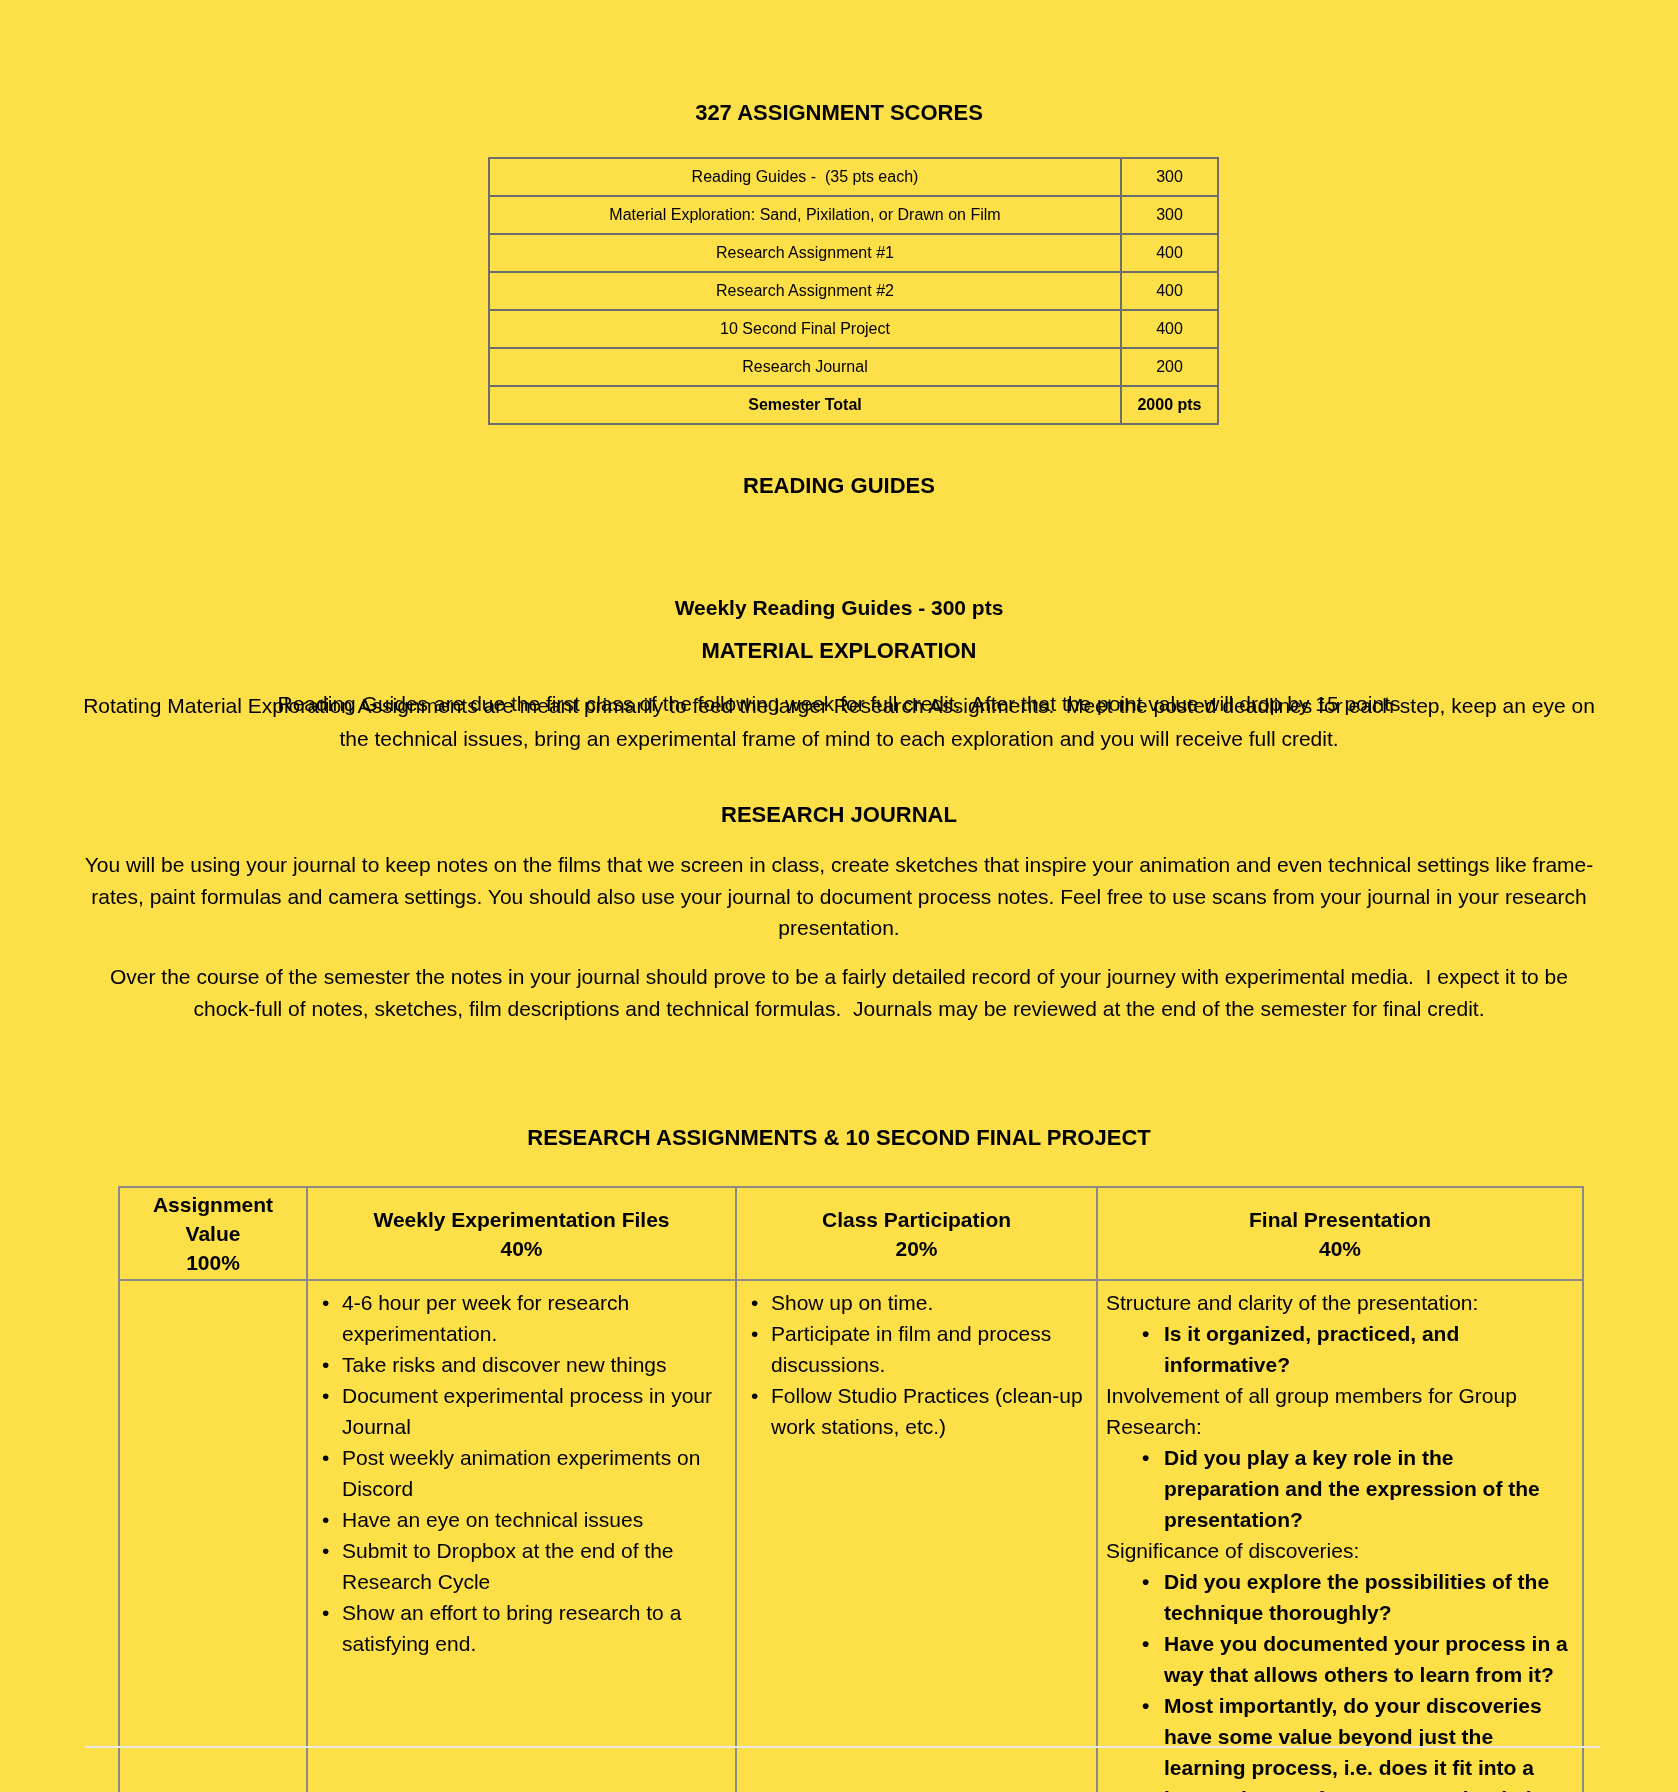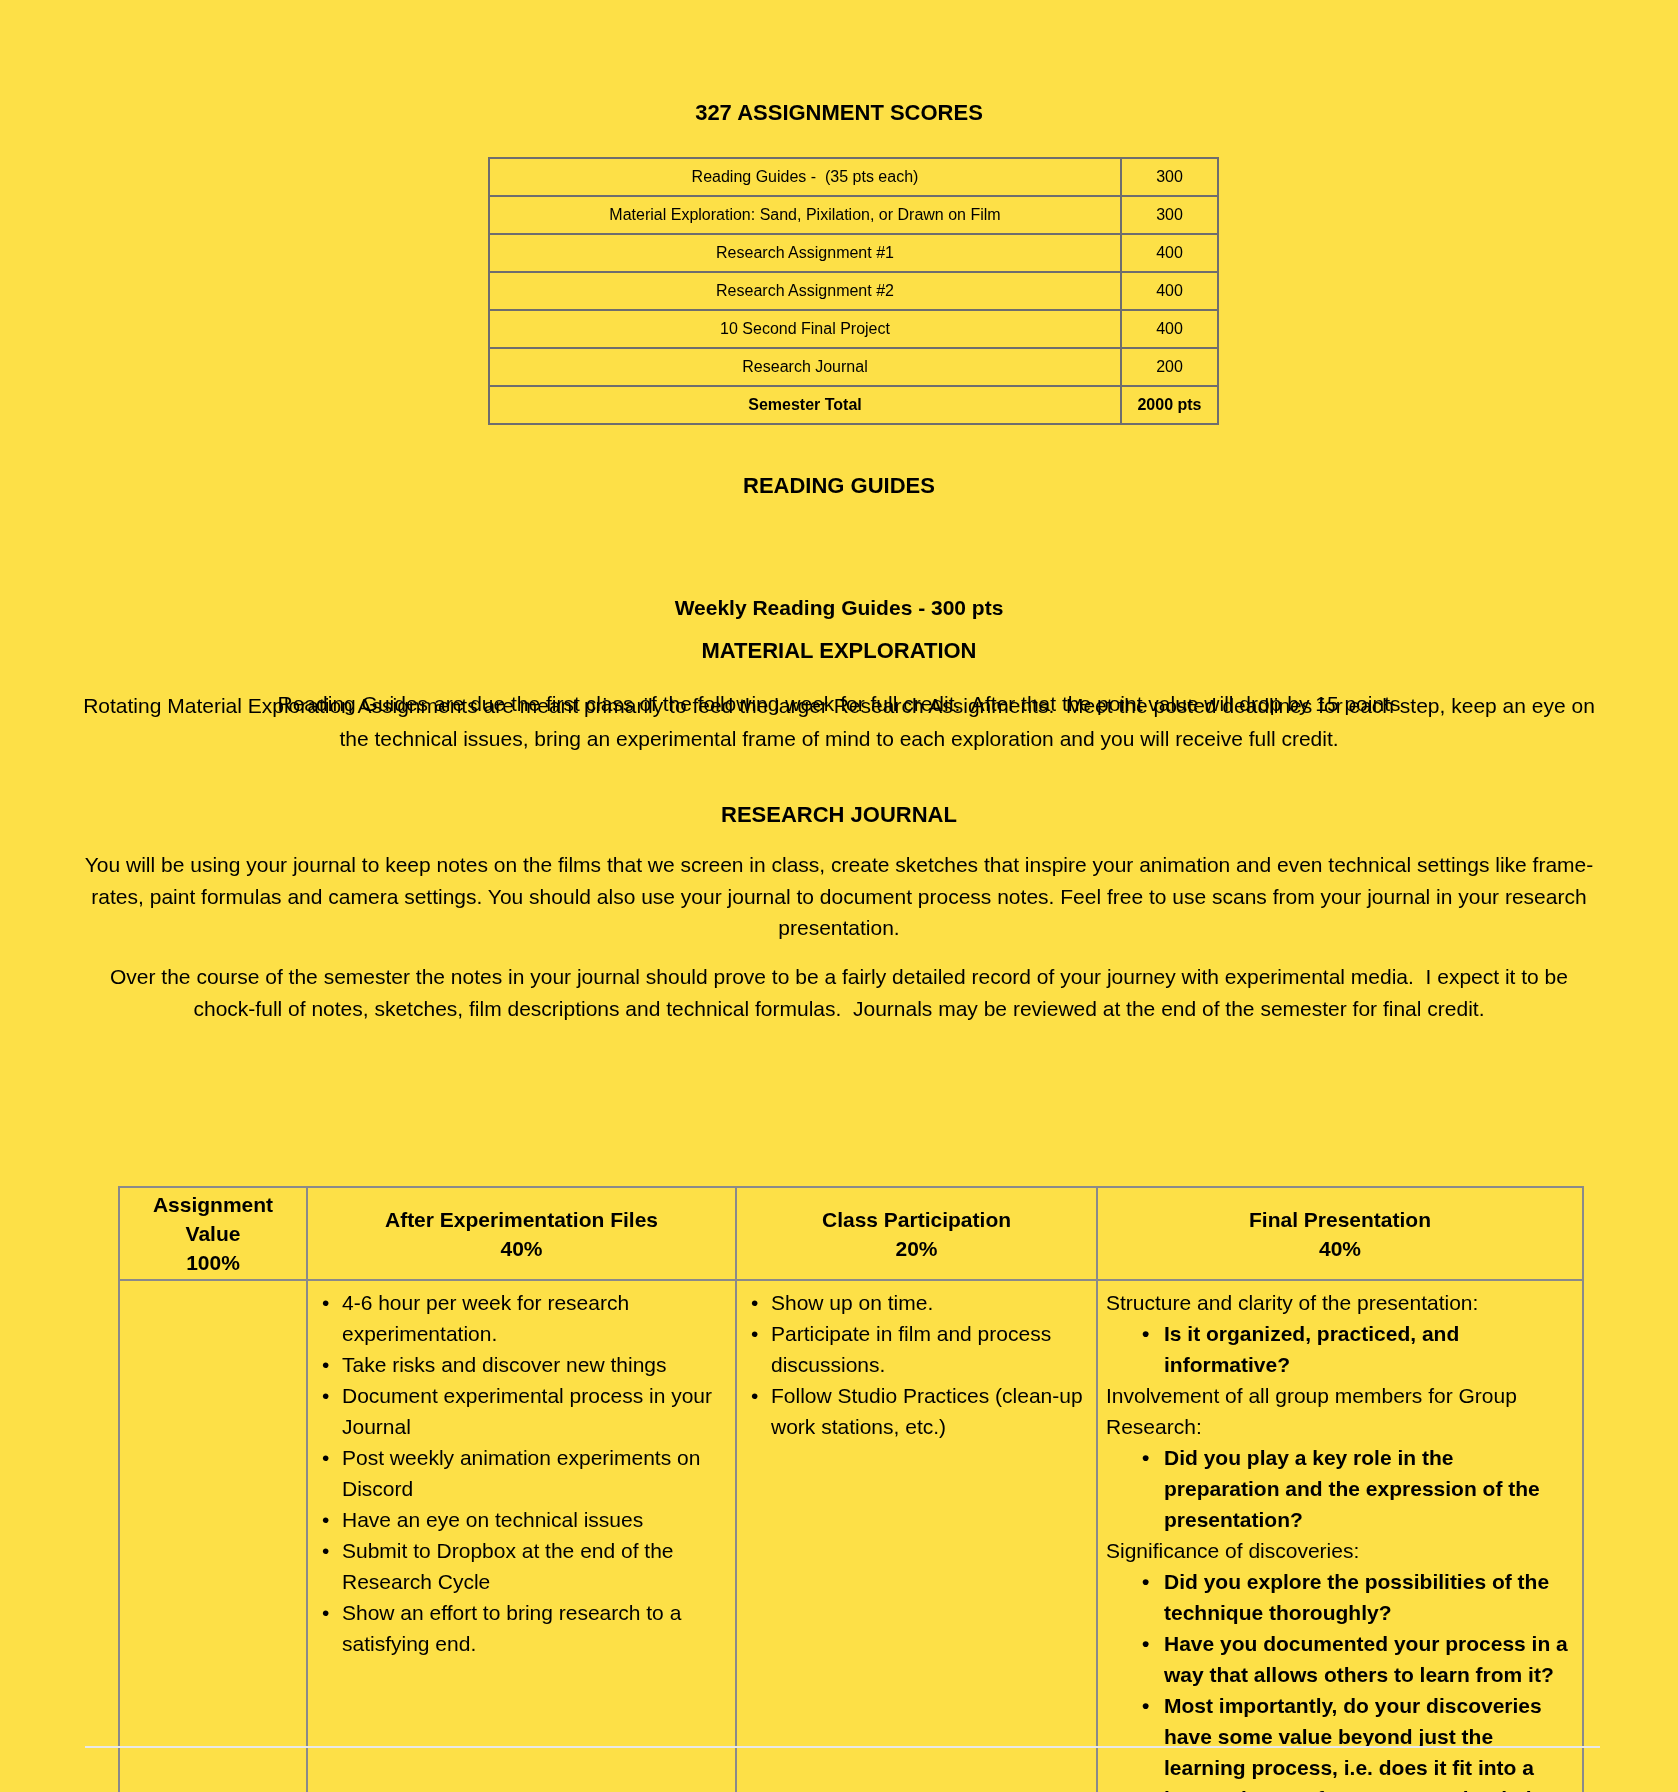--- a/index.html
+++ b/index.html
@@ -96,36 +96,37 @@
     <div>Reading Guides are due the first class of the following week for full credit.  After that the point value will drop by 15 points</div>
   </div>
 
   <div class="center-abs heading" style="top:638px;">MATERIAL EXPLORATION</div>
   <div class="para" style="top:689px;line-height:33px;">Rotating Material Exploration Assignments are meant primarily to feed the larger Research Assignments.  Meet the posted deadlines for each step, keep an eye on the technical issues, bring an experimental frame of mind to each exploration and you will receive full credit.</div>
 
   <div class="center-abs heading" style="top:802px;">RESEARCH JOURNAL</div>
   <div class="para" style="top:849px;">You will be using your journal to keep notes on the films that we screen in class, create sketches that inspire your animation and even technical settings like frame-rates, paint formulas and camera settings. You should also use your journal to document process notes. Feel free to use scans from your journal in your research presentation.</div>
   <div class="para" style="top:961px;">Over the course of the semester the notes in your journal should prove to be a fairly detailed record of your journey with experimental media.  I expect it to be chock-full of notes, sketches, film descriptions and technical formulas.  Journals may be reviewed at the end of the semester for final credit.</div>
 
+  <div class="center-abs heading" style="top:1125px;">RESEARCH ASSIGNMENTS &amp; 10 SECOND FINAL PROJECT</div>
 
   <table class="rubric">
     <colgroup>
         <col class="r1">
         <col class="r2">
         <col class="r3">
         <col class="r4">
       </colgroup>
     <tbody>
       <tr>
         <th>
           <div>Assignment Value</div>
           <div>100%</div>
         </th>
         <th>
-          <div>After Experimentation Files</div>
+          <div>Weekly Experimentation Files</div>
           <div>40%</div>
         </th>
         <th>
           <div>Class Participation</div>
           <div>20%</div>
         </th>
         <th>
           <div>Final Presentation</div>
           <div>40%</div>
         </th>

